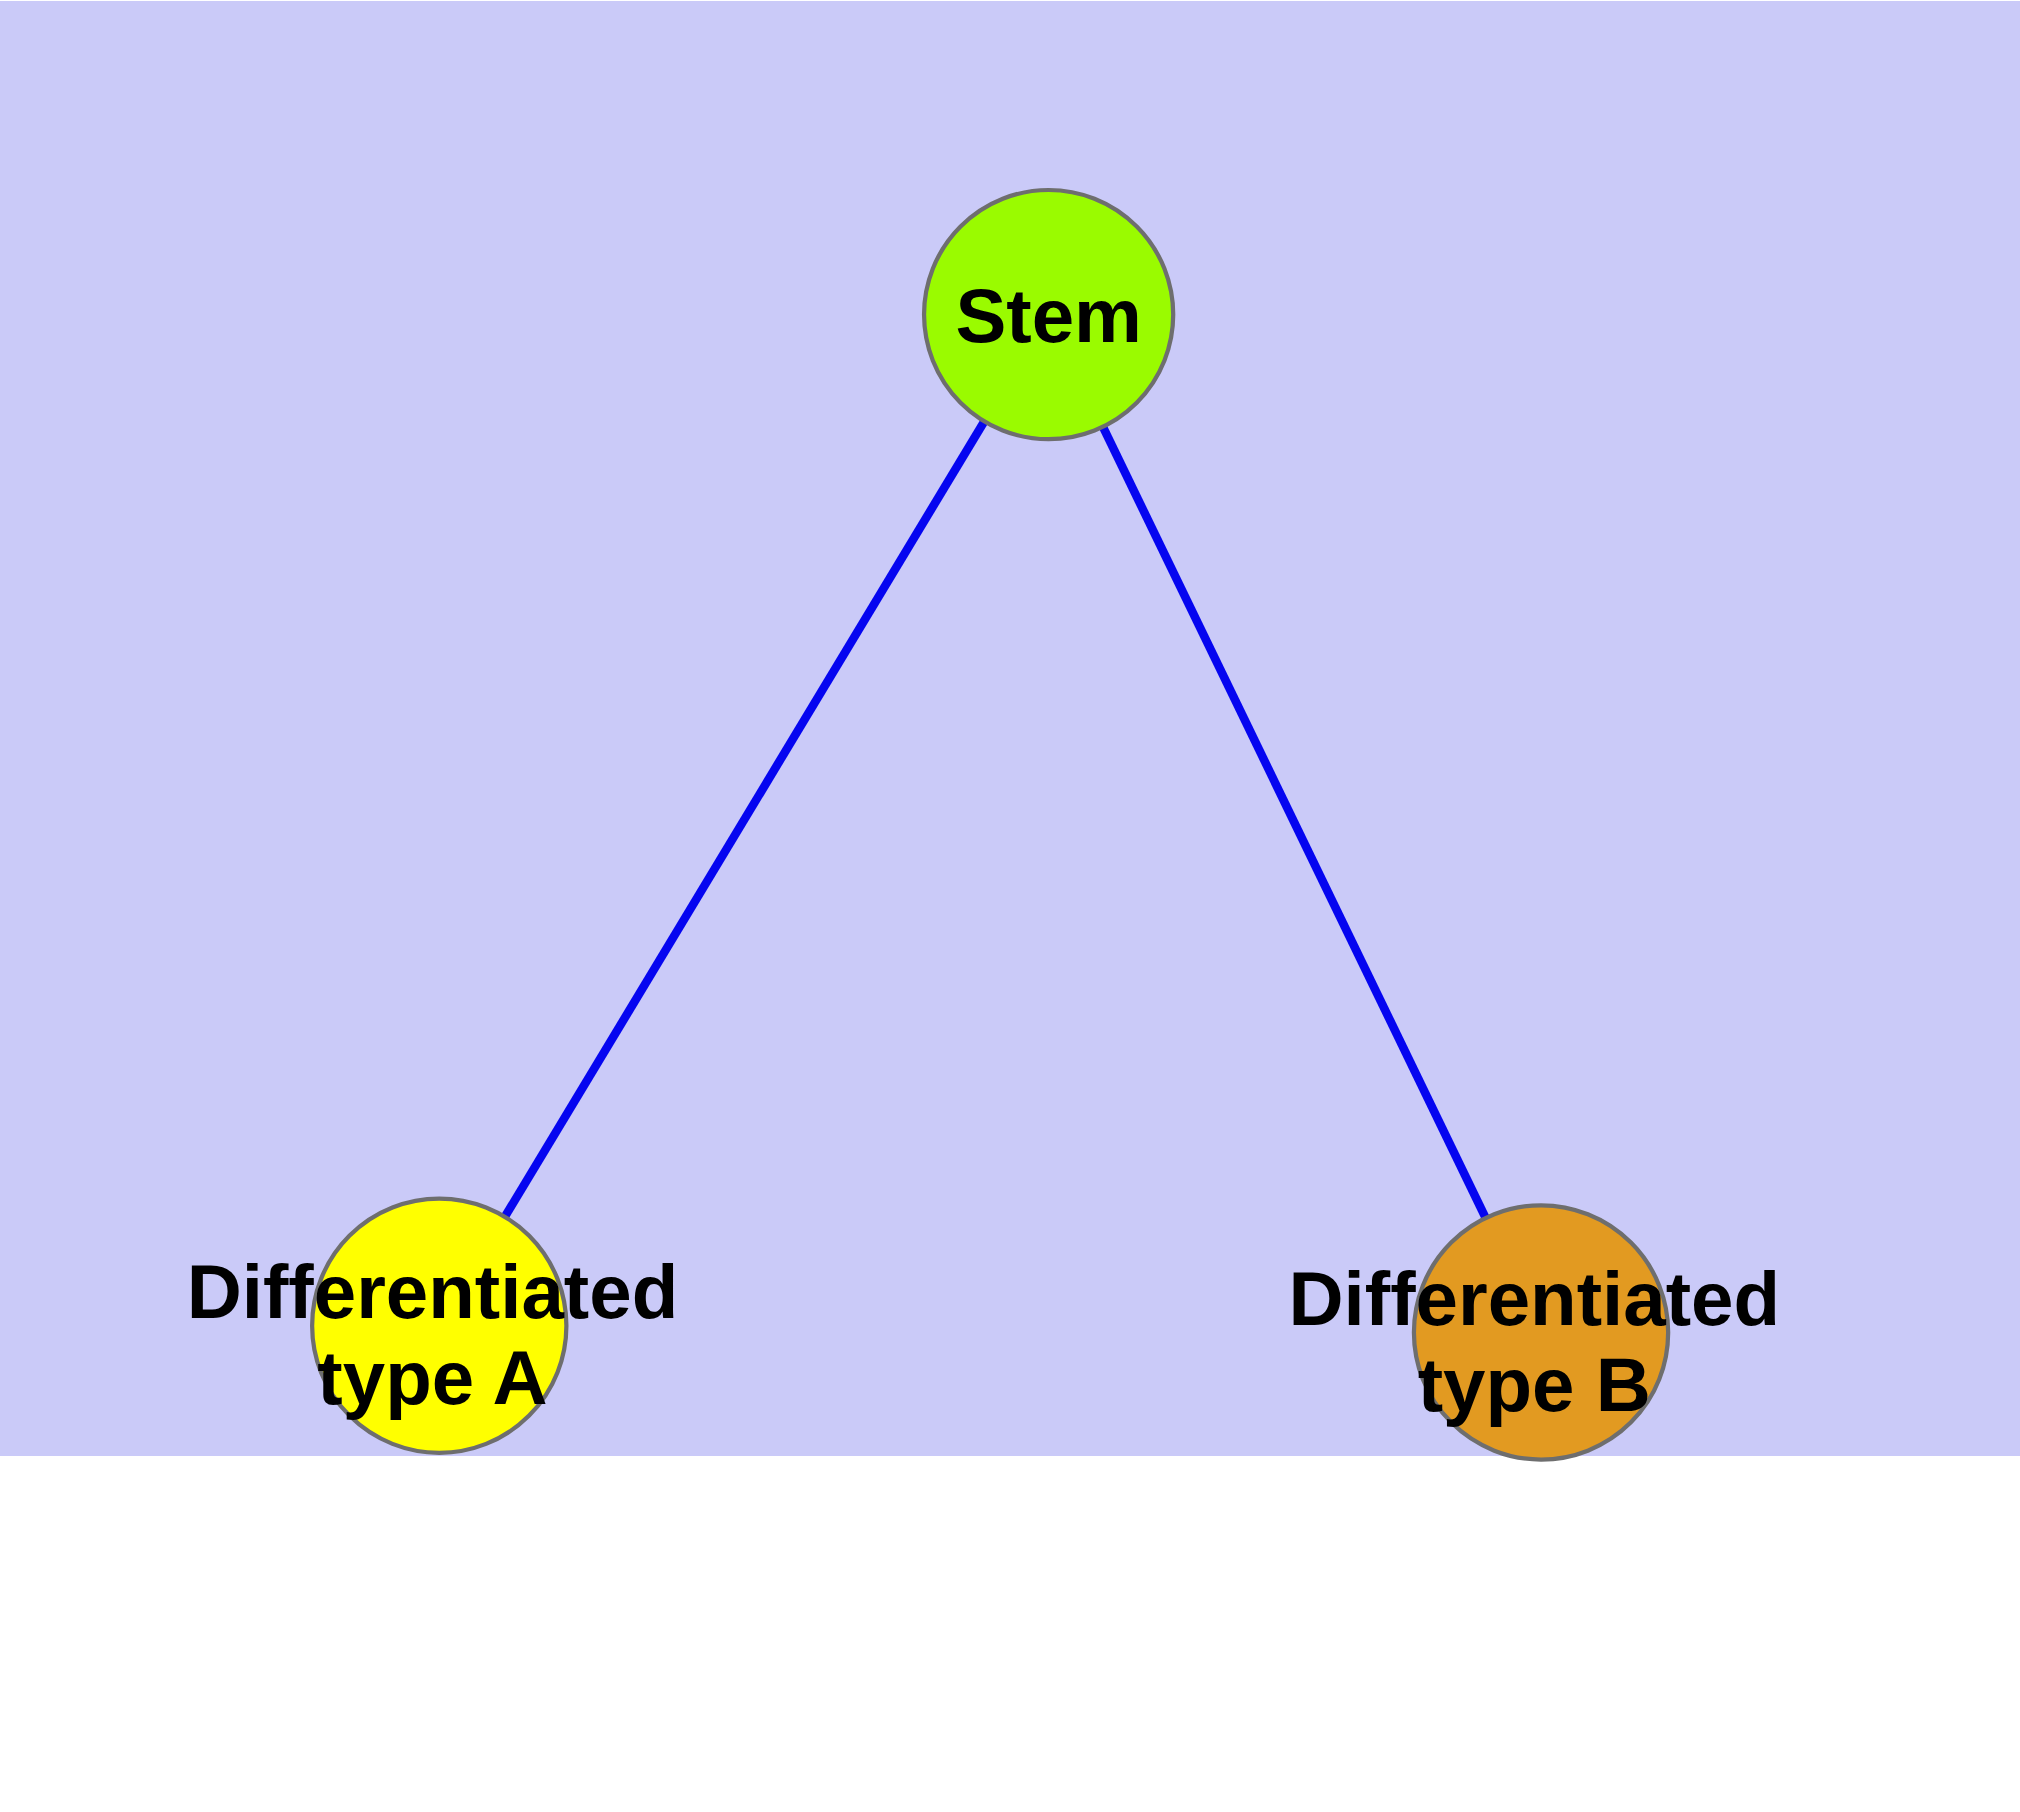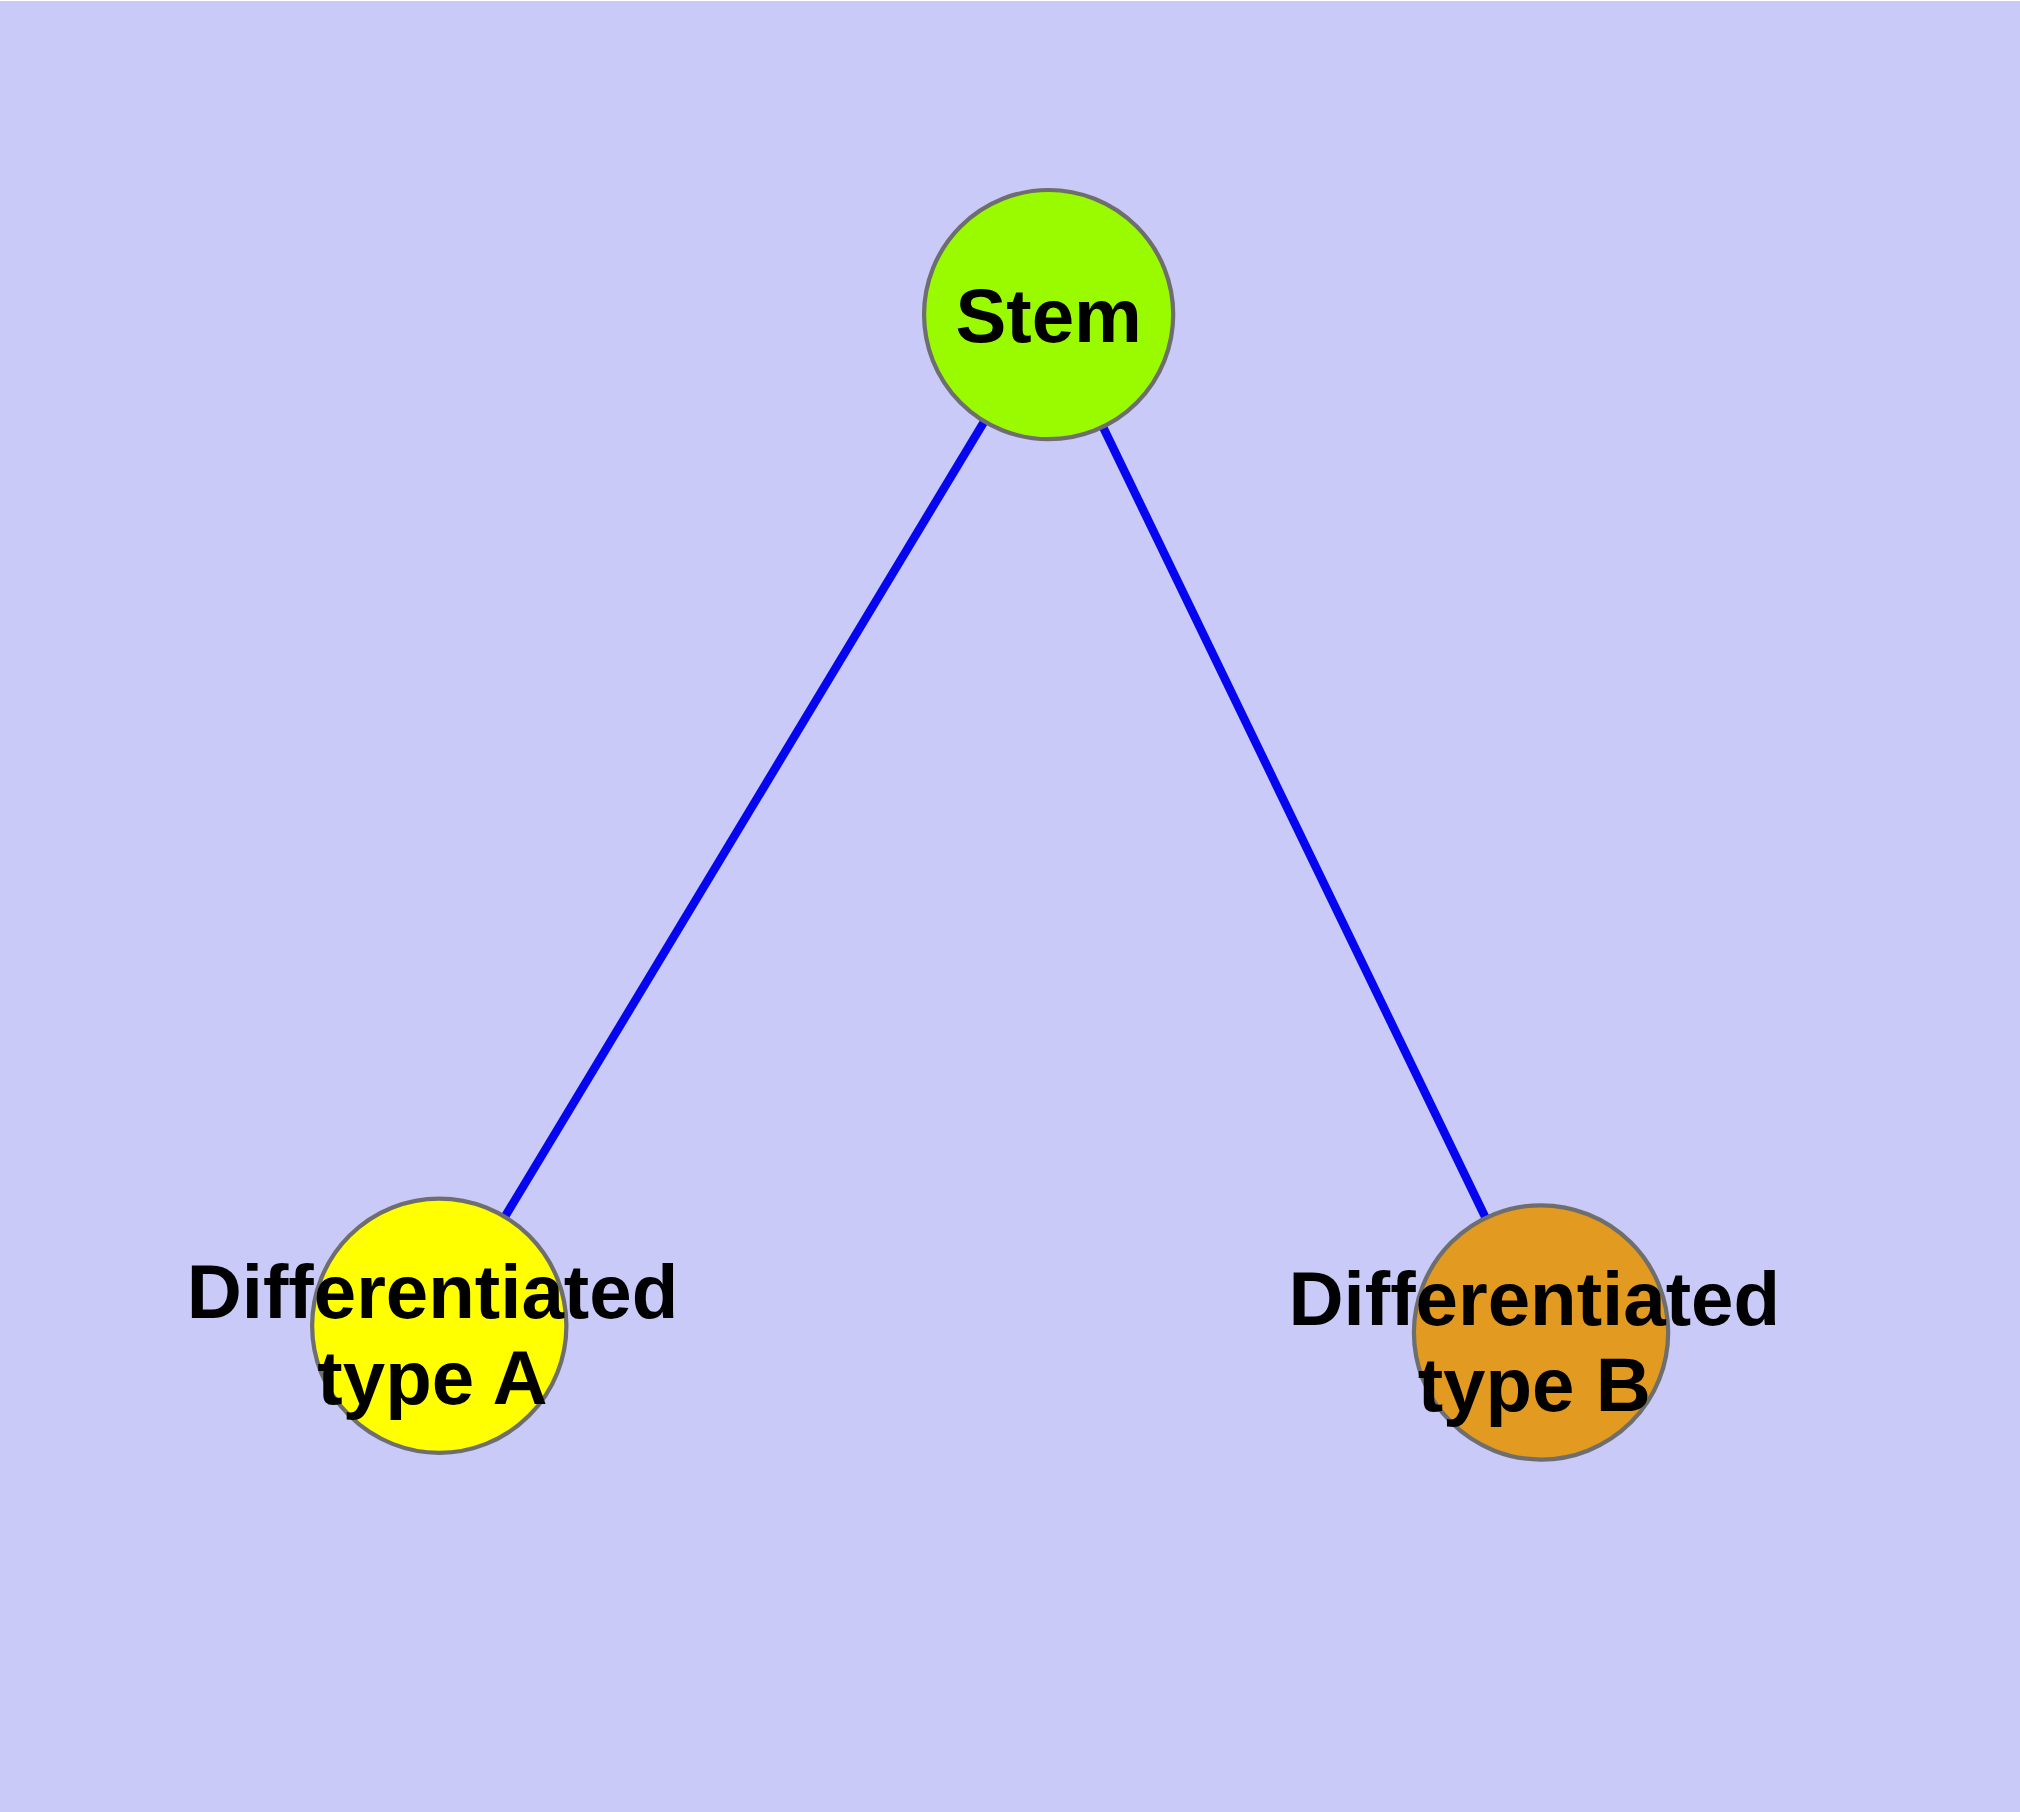--- a/index.html
+++ b/index.html
@@ -8,21 +8,21 @@
   }
   body {
     width: 2021px;
     height: 1812px;
     overflow: hidden;
     font-family: "Liberation Sans", sans-serif;
   }
   .canvas {
     position: relative;
     width: 2021px;
-    height: 1812px;
+    height: 1456px;
     border-top: 1.7px solid #ffffff; 
     box-sizing: border-box;
   }
   svg {
     position: absolute;
     left: 0;
     top: 0;
     display: block;
   }
   .edge {

